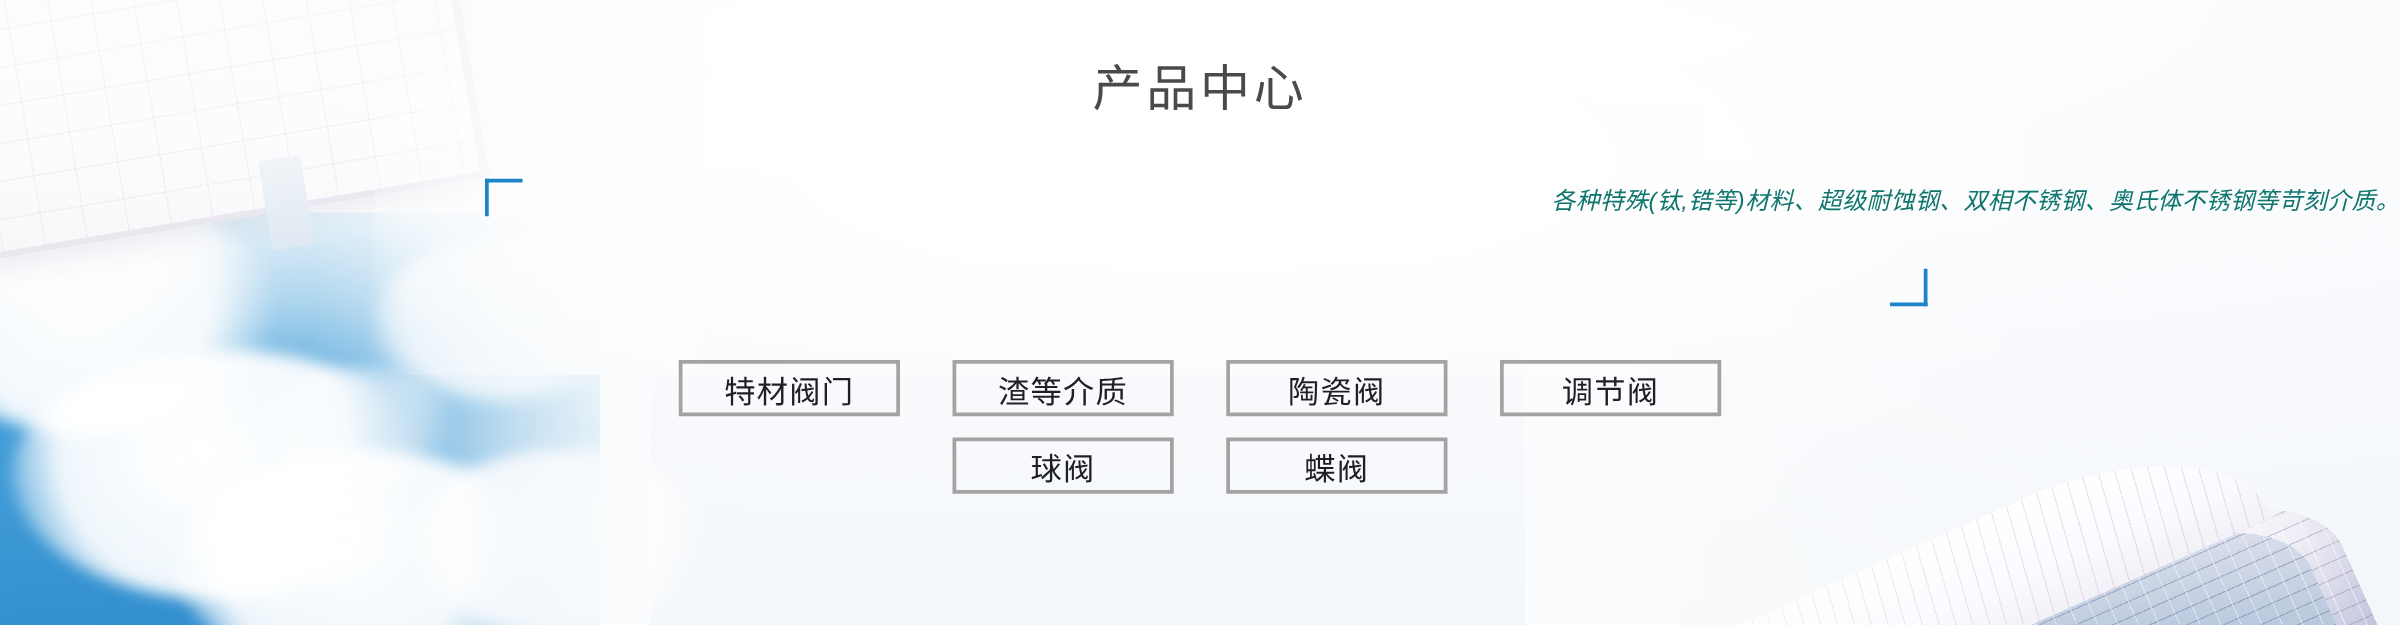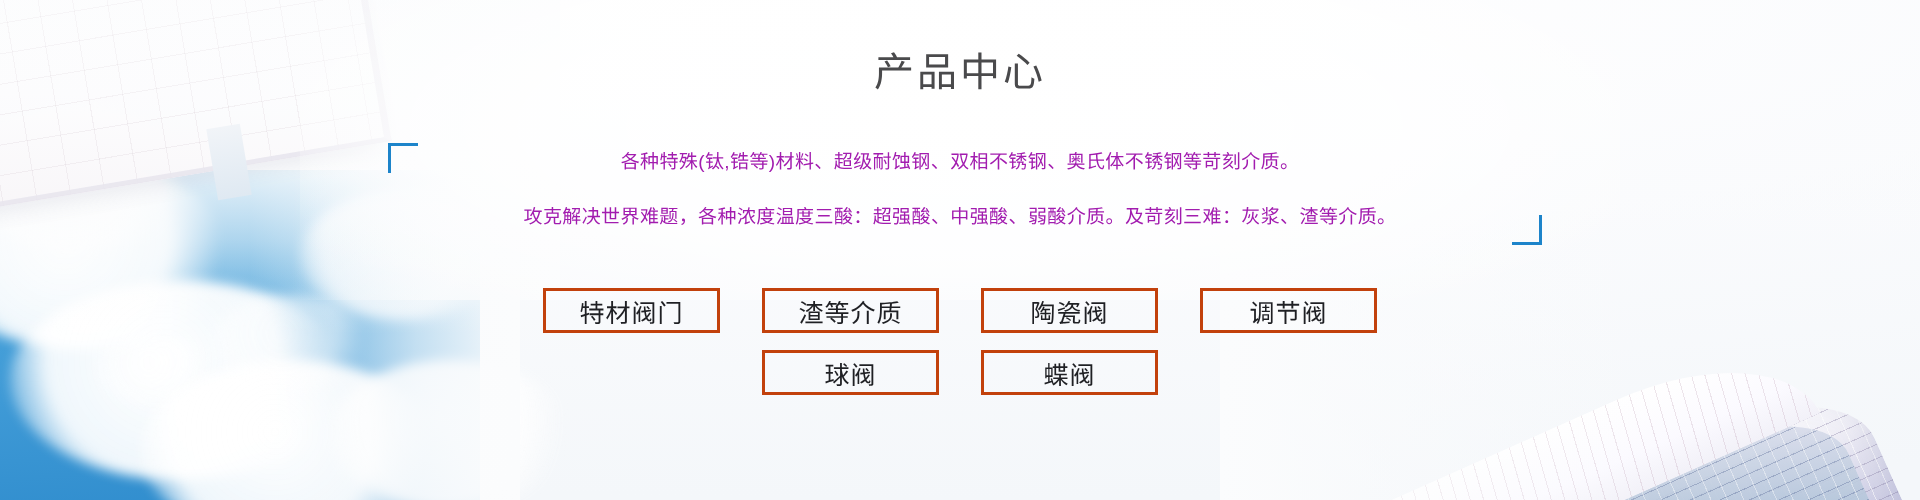--- a/index.html
+++ b/index.html
@@ -142,40 +142,40 @@
   .content{ position:absolute; inset:0; }
 
   .page-title{
     position:absolute; top:48px; left:0; width:1920px;
     text-align:center;
     font-size:40px; line-height:1.2; letter-spacing:3px;
     color:#4a4a4c; font-weight:400;
   }
 
   .desc{
-    position:absolute; left:0; width:1920px; text-align:center;
-    font-size:19px; line-height:1.5; letter-spacing:.4px; color:#a21caf;
+    position:absolute; left:0; width:1920px; text-align:right;
+    font-size:19px; line-height:1.5; letter-spacing:.4px; color:#0f766e;font-style:italic;
   }
   .desc-1{ top:148px; }
   .desc-2{ top:203px; }
 
   .bracket{ position:absolute; width:30px; height:30px; }
   .bracket-tl{ left:388px; top:143px;
     border-top:3px solid #1d84ca; border-left:3px solid #1d84ca; }
   .bracket-br{ left:1512px; top:215px;
     border-bottom:3px solid #1d84ca; border-right:3px solid #1d84ca; }
 
   .cat-grid{
     position:absolute; left:0; top:288px; width:1920px;
     display:flex; flex-direction:column; align-items:center; gap:17px;
   }
   .cat-row{ display:flex; justify-content:center; gap:42px; }
   .cat-btn{
     width:177px; height:45px;
-    border:3px solid #c2410c;
+    border:3px solid #a3a3a3;
     background:transparent;
     display:flex; align-items:center; justify-content:center;
     font-size:25px; letter-spacing:1px; color:#1f2024;
     font-family:"Liberation Sans","DejaVu Sans",sans-serif;
     cursor:pointer;
   }
 </style>
 </head>
 <body>
 
@@ -215,21 +215,20 @@
   <div class="veil"></div>
 
   <div class="content">
 
     <div class="page-title">产品中心</div>
 
     <div class="bracket bracket-tl"></div>
 
     <div class="desc desc-1">各种特殊(钛,锆等)材料、超级耐蚀钢、双相不锈钢、奥氏体不锈钢等苛刻介质。</div>
 
-    <div class="desc desc-2">攻克解决世界难题，各种浓度温度三酸：超强酸、中强酸、弱酸介质。及苛刻三难：灰浆、渣等介质。</div>
 
     <div class="bracket bracket-br"></div>
 
     <div class="cat-grid">
 
       <div class="cat-row">
         <div class="cat-btn">
           <span>特材阀门</span>
         </div>
         <div class="cat-btn">

